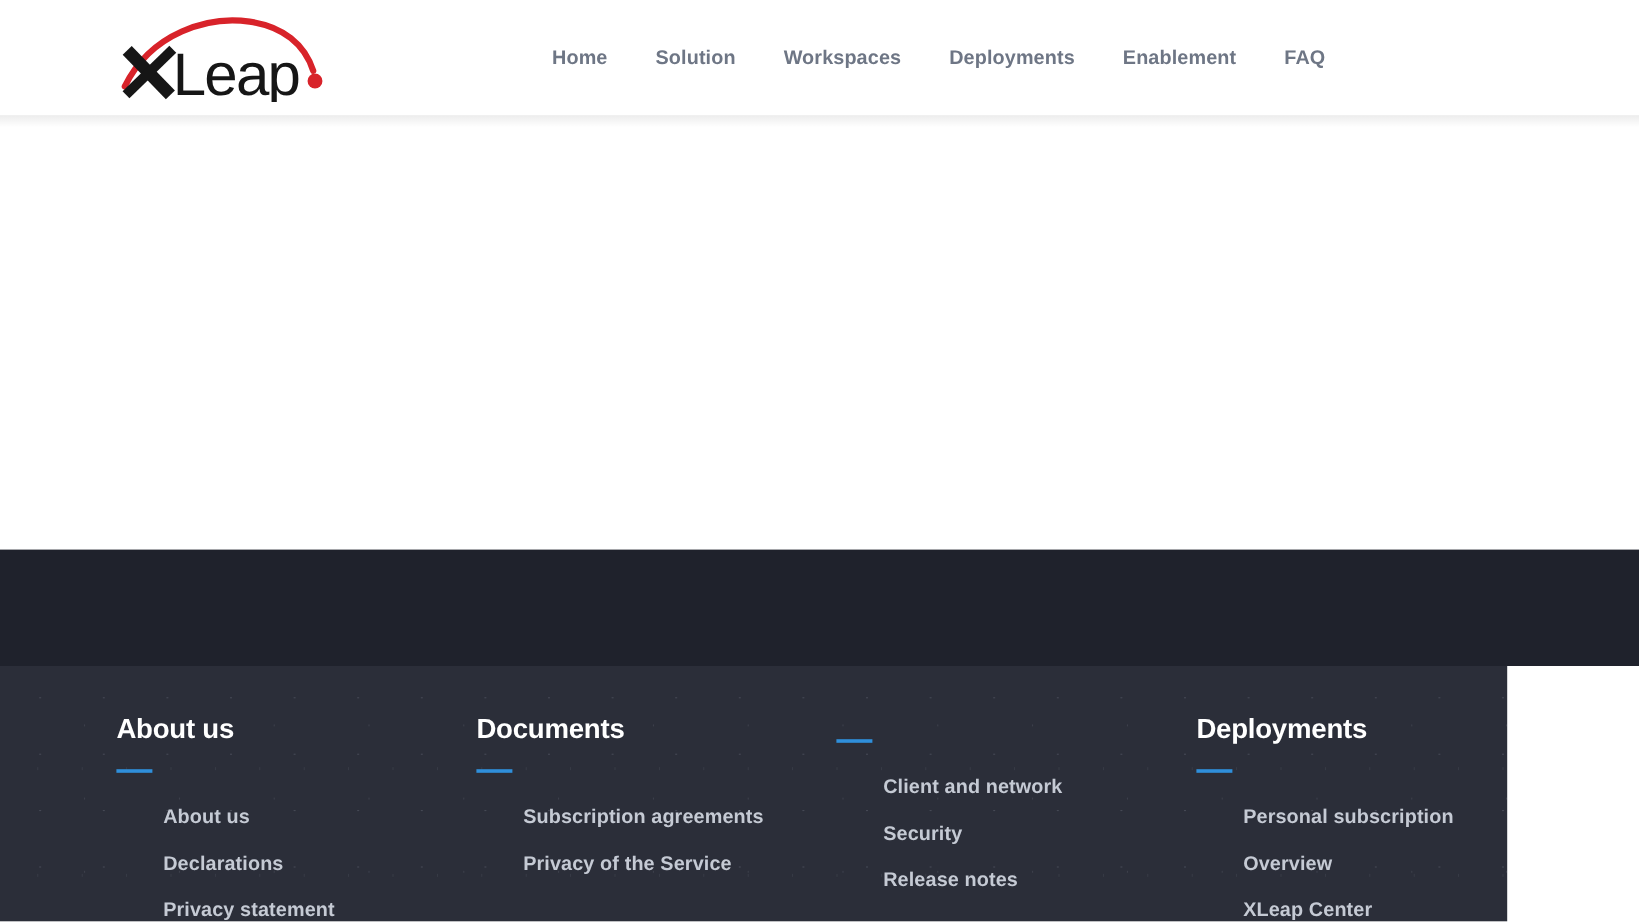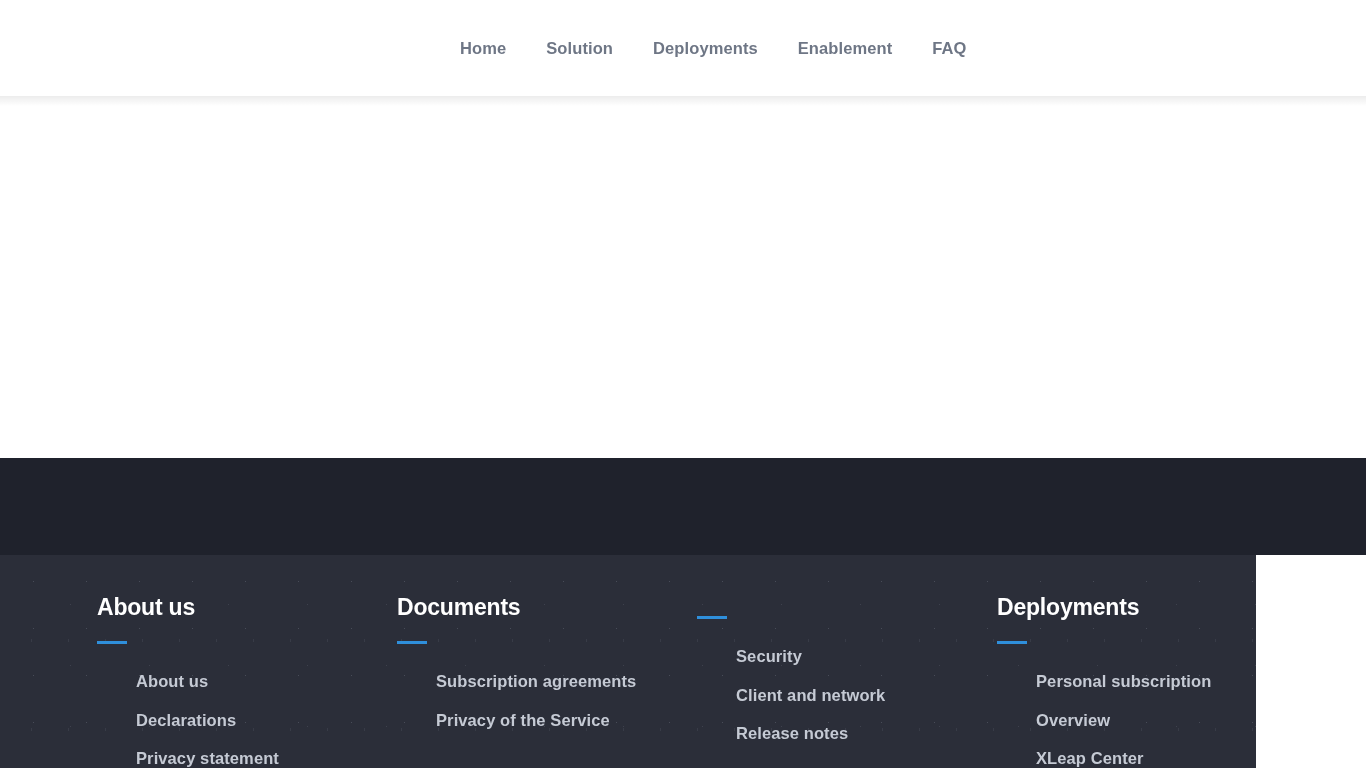--- a/index.html
+++ b/index.html
@@ -177,24 +177,38 @@
     cursor: pointer;
   }
 </style>
 </head>
 <body>
 
 <div class="page">
 
   <header class="site-header">
 
+    <a class="logo-link" href="#">
+      <svg class="logo-svg" viewBox="0 0 178 74" aria-hidden="true">
+
+        <path d="M8 61 C 30 16, 78 2, 112 7 C 140 11, 158 26, 165 48" fill="none" stroke="#d8232a" stroke-width="5.2" stroke-linecap="round"></path>
+
+        <circle cx="166.5" cy="56.5" r="6.2" fill="#d8232a"></circle>
+
+        <path d="M10 31 L 46 68" stroke="#161616" stroke-width="10.5" stroke-linecap="butt" fill="none"></path>
+        <path d="M48 30 L 9 68" stroke="#161616" stroke-width="8.2" stroke-linecap="butt" fill="none"></path>
+
+        <text x="48" y="68" font-family="'Liberation Sans', sans-serif" font-size="50" font-weight="400" fill="#161616" letter-spacing="-1.5">Leap</text>
+      </svg>
+    </a>
 
     <nav class="main-nav">
       <a class="nav-item" href="#">Home</a>
       <a class="nav-item" href="#">Solution</a>
+      <a class="nav-item" href="#">Workspaces</a>
       <a class="nav-item" href="#">Deployments</a>
       <a class="nav-item" href="#">Enablement</a>
       <a class="nav-item" href="#">FAQ</a>
     </nav>
 
   </header>
 
   <main class="main-content"></main>
 
   <div class="dark-band"></div>
@@ -230,24 +244,24 @@
           <li>
               <a class="footer-link" href="#">Privacy of the Service</a>
             </li>
         </ul>
       </div>
 
       <div class="footer-col">
         <div class="footer-rule"></div>
         <ul class="footer-links">
           <li>
+              <a class="footer-link" href="#">Client and network</a>
+            </li>
+          <li>
               <a class="footer-link" href="#">Security</a>
-            </li>
-          <li>
-              <a class="footer-link" href="#">Client and network</a>
             </li>
           <li>
               <a class="footer-link" href="#">Release notes</a>
             </li>
         </ul>
       </div>
 
       <div class="footer-col">
         <div class="footer-heading">Deployments</div>
         <div class="footer-rule"></div>

